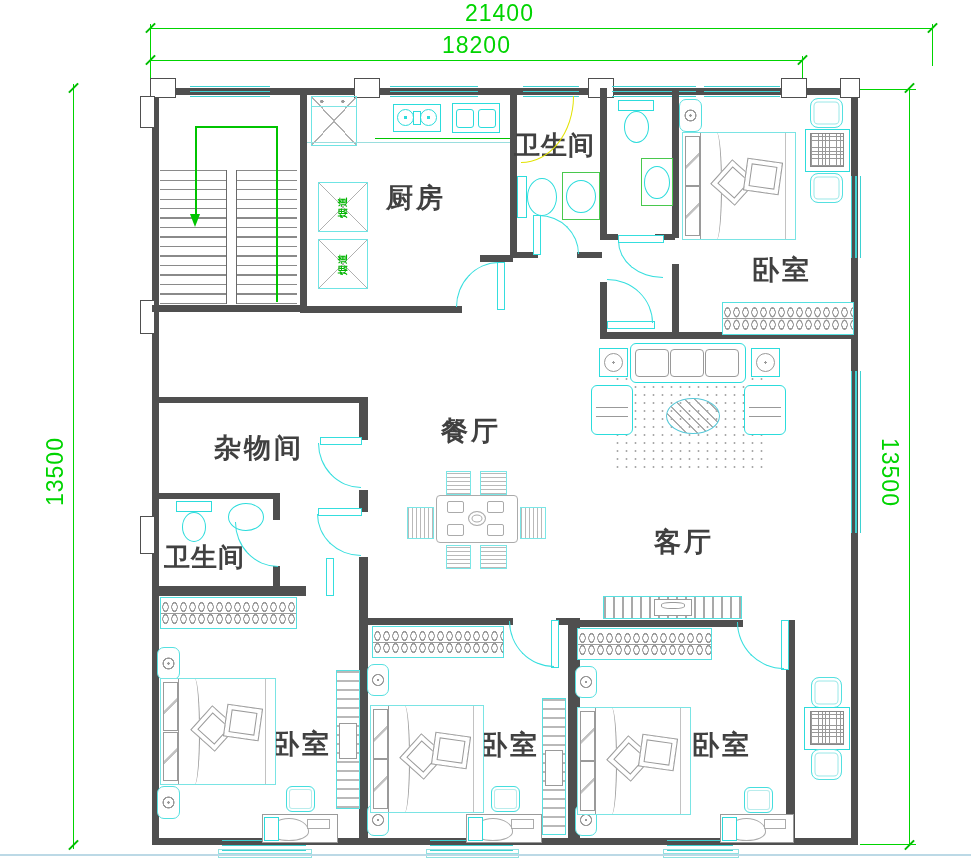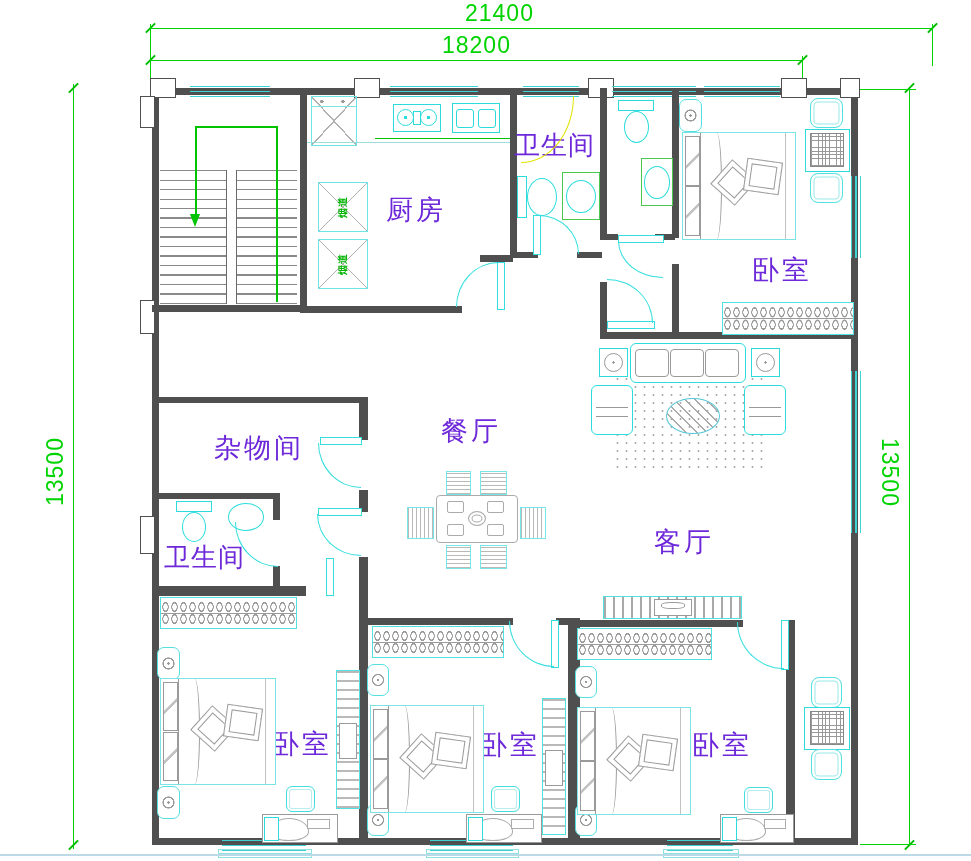--- a/index.html
+++ b/index.html
@@ -24,22 +24,22 @@
   .arc{position:absolute;border:0 solid #35dede}
   .arc.tl{border-top-width:1.2px;border-left-width:1.2px;border-top-left-radius:100% 100%}
   .arc.tr{border-top-width:1.2px;border-right-width:1.2px;border-top-right-radius:100% 100%}
   .arc.bl{border-bottom-width:1.2px;border-left-width:1.2px;border-bottom-left-radius:100% 100%}
   .leaf{position:absolute;background:#fff;border:1.2px solid #35dede}
   
   .dimline{position:absolute;background:#00d400}
   .tick{position:absolute;width:13px;height:2px;background:#00bd00;transform:rotate(-45deg)}
   .dimtxt{position:absolute;color:#00d400;font-size:23px;letter-spacing:1px;white-space:nowrap}
   
-  .label{position:absolute;color:#6d28d9;font-family:"Liberation Serif",serif;
-         font-size:27px;font-weight:400;letter-spacing:3px;white-space:nowrap}
+  .label{position:absolute;color:#404040;font-family:"Liberation Serif",serif;
+         font-size:27px;font-weight:700;letter-spacing:3px;white-space:nowrap}
   
   .treads{position:absolute;background:repeating-linear-gradient(180deg,#8a8a8a 0 1px,transparent 1px 9.5px)}
   .divider{position:absolute;background:#fff;border-left:1.6px solid #6a6a6a;border-right:1.6px solid #6a6a6a}
   .g{position:absolute;background:#00c400}
   
   .xbox{position:absolute;border:1.4px solid #6fe4e4;background:
     linear-gradient(to top right,transparent calc(50% - .7px),#b0b0b0 0,#b0b0b0 calc(50% + .7px),transparent 0),
     linear-gradient(to bottom right,transparent calc(50% - .7px),#b0b0b0 0,#b0b0b0 calc(50% + .7px),transparent 0)}
   .flue-txt{position:absolute;left:50%;top:50%;transform:translate(-50%,-50%) rotate(-90deg);
         font-size:10px;font-weight:700;color:#00b400;letter-spacing:1px;white-space:nowrap}
@@ -185,21 +185,21 @@
   <div class="w" style="left:575px;top:620px;width:168px;height:7px"></div>
   <div class="w" style="left:786px;top:620px;width:9px;height:220px"></div>
 
   <div class="treads" style="left:160px;top:170px;width:137px;height:134px"></div>
   <div class="divider" style="left:226px;top:170px;width:9px;height:134px"></div>
   <div class="g" style="left:196px;top:126px;width:82px;height:1.5px"></div>
   <div class="g" style="left:276px;top:126px;width:1.5px;height:176px"></div>
   <div class="g" style="left:195px;top:126px;width:1.5px;height:90px"></div>
   <div class="a" style="left:190px;top:214px;width:0;height:0;border-left:5px solid transparent;border-right:5px solid transparent;border-top:13px solid #00c400"></div>
 
-  <div class="label" style="left:386px;top:192px">厨房</div>
+  <div class="label" style="left:386px;top:180px">厨房</div>
   <div class="xbox" style="left:311px;top:96px;width:44px;height:48px">
     <div class="a" style="left:0;right:0;top:0;height:9px;border-bottom:1px solid #7fe4e4;background:radial-gradient(3px 2px at 22% 50%,#9a9a9a 60%,transparent 70%),radial-gradient(3px 2px at 70% 50%,#9a9a9a 60%,transparent 70%)"></div>
   </div>
   <div class="g" style="left:375px;top:138px;width:135px;height:1px"></div>
   <div class="a" style="left:307px;top:142px;width:203px;height:1px;background:#9adede"></div>
   <div class="cy" style="left:393px;top:104px;width:46px;height:26px">
     <div class="burner" style="left:3px;top:4px"></div>
     <div class="burner" style="right:3px;top:4px"></div>
     <div class="a" style="left:19px;top:6px;width:6px;height:12px;border:1px solid #2cdcdc"></div>
   </div>

